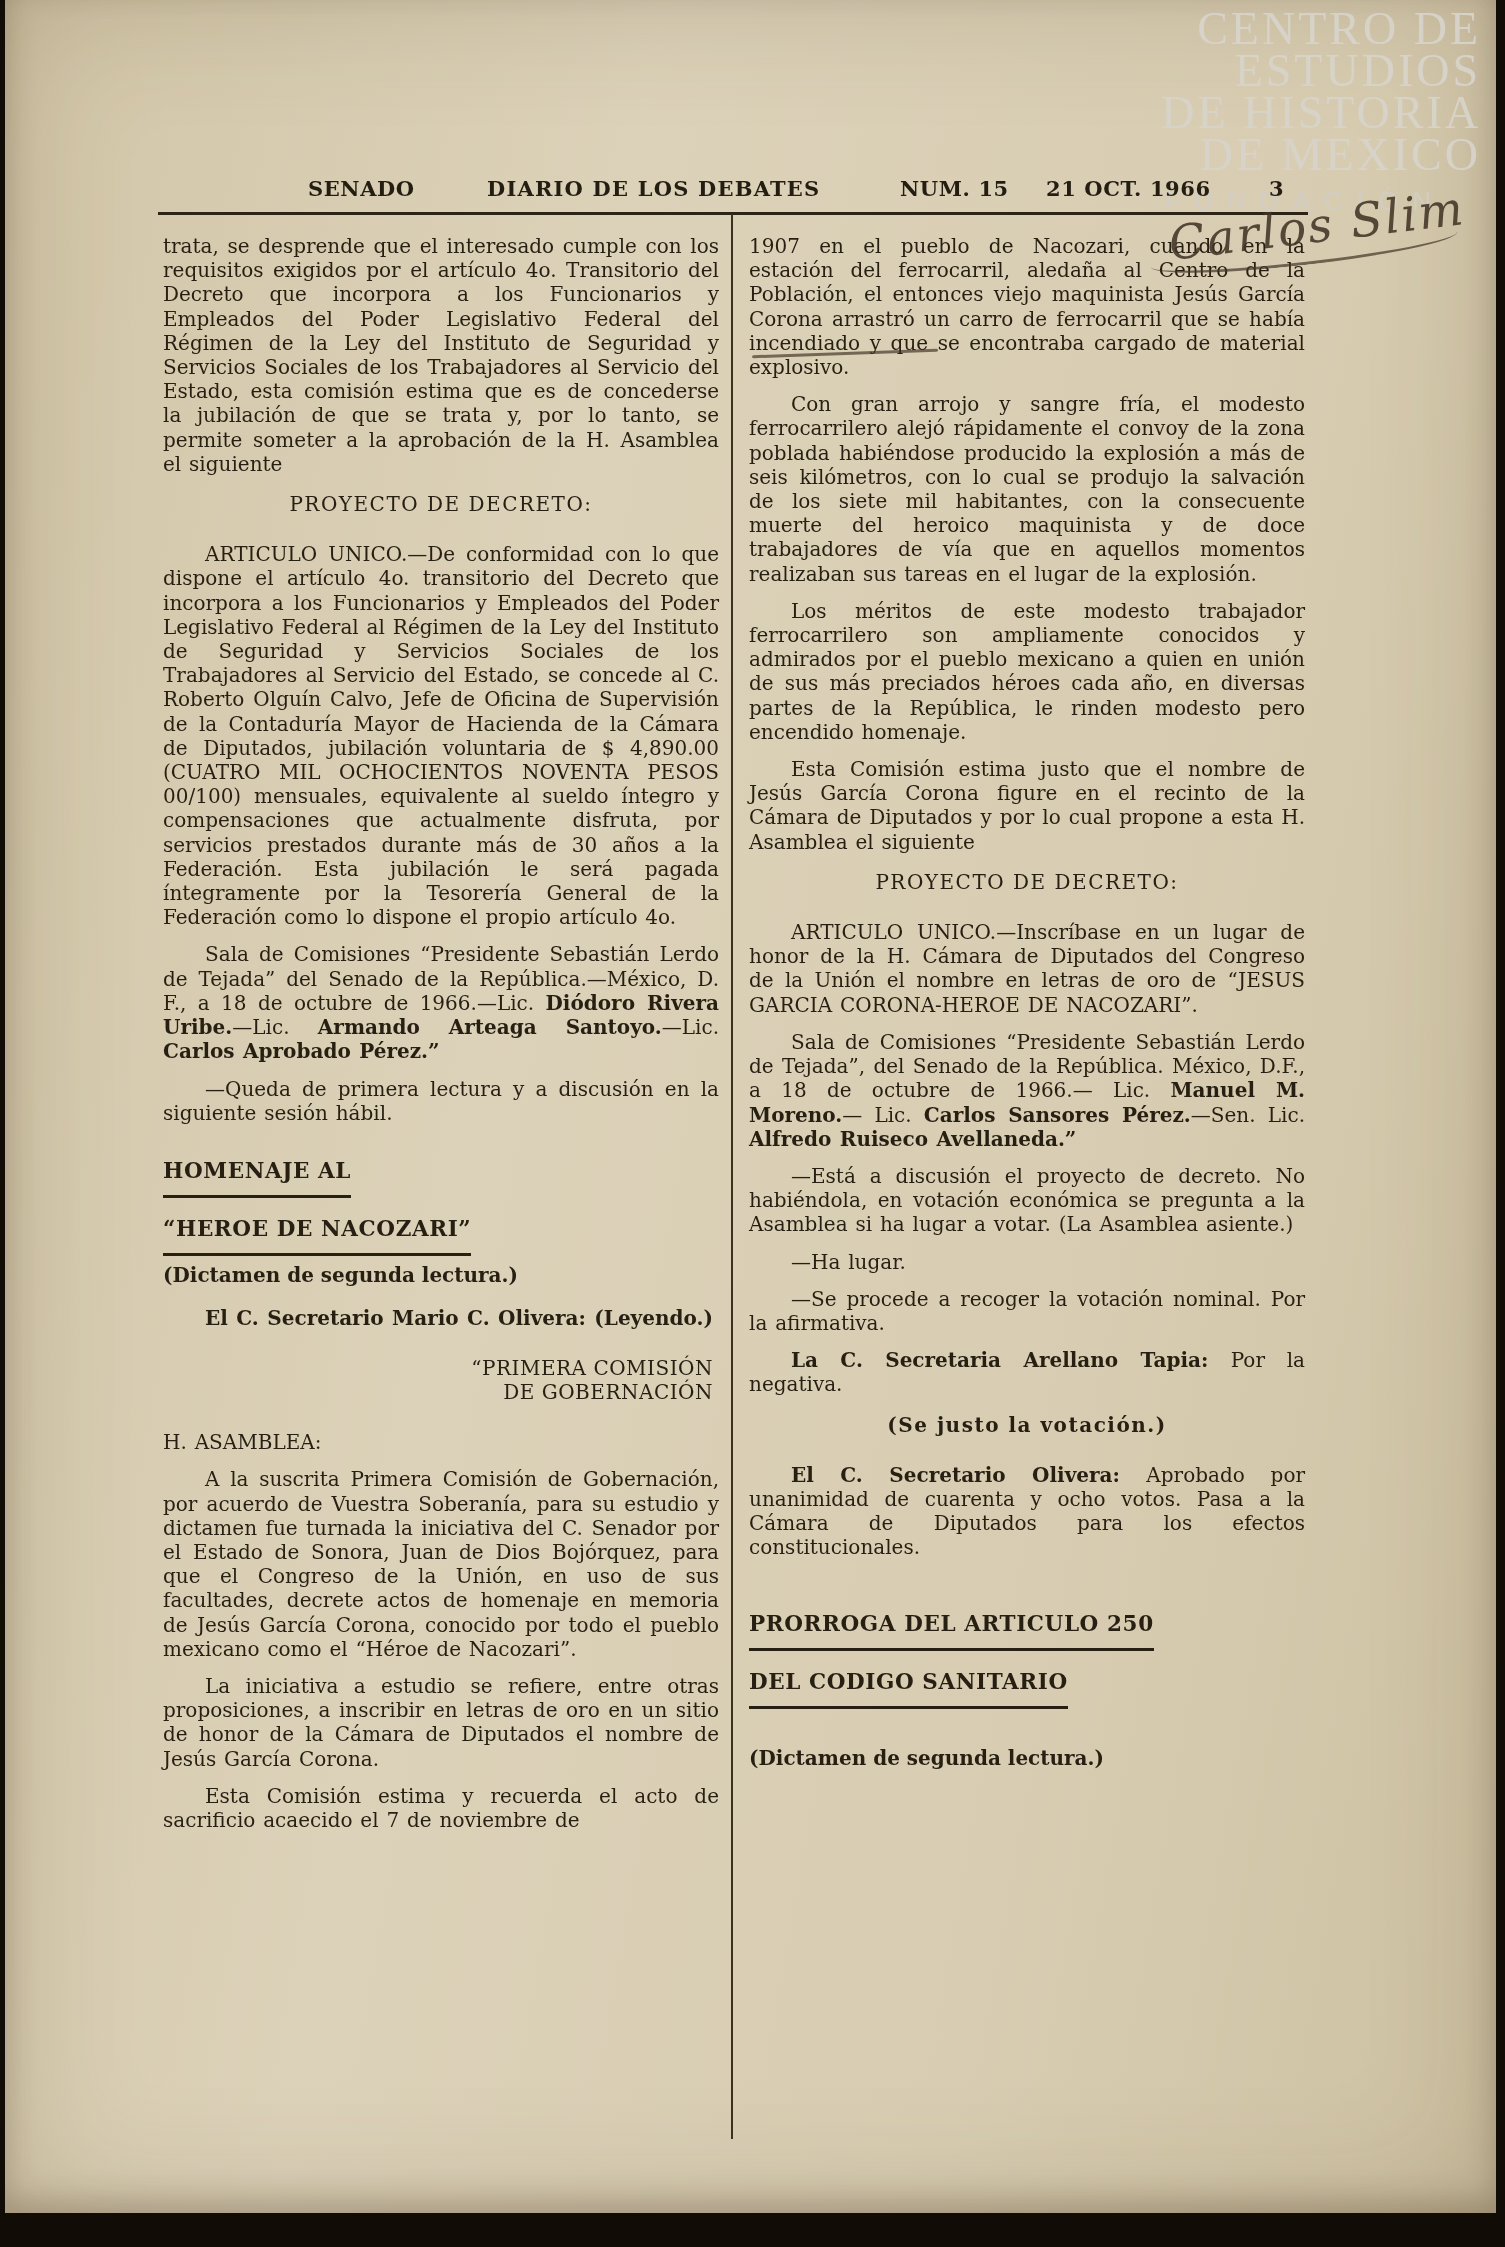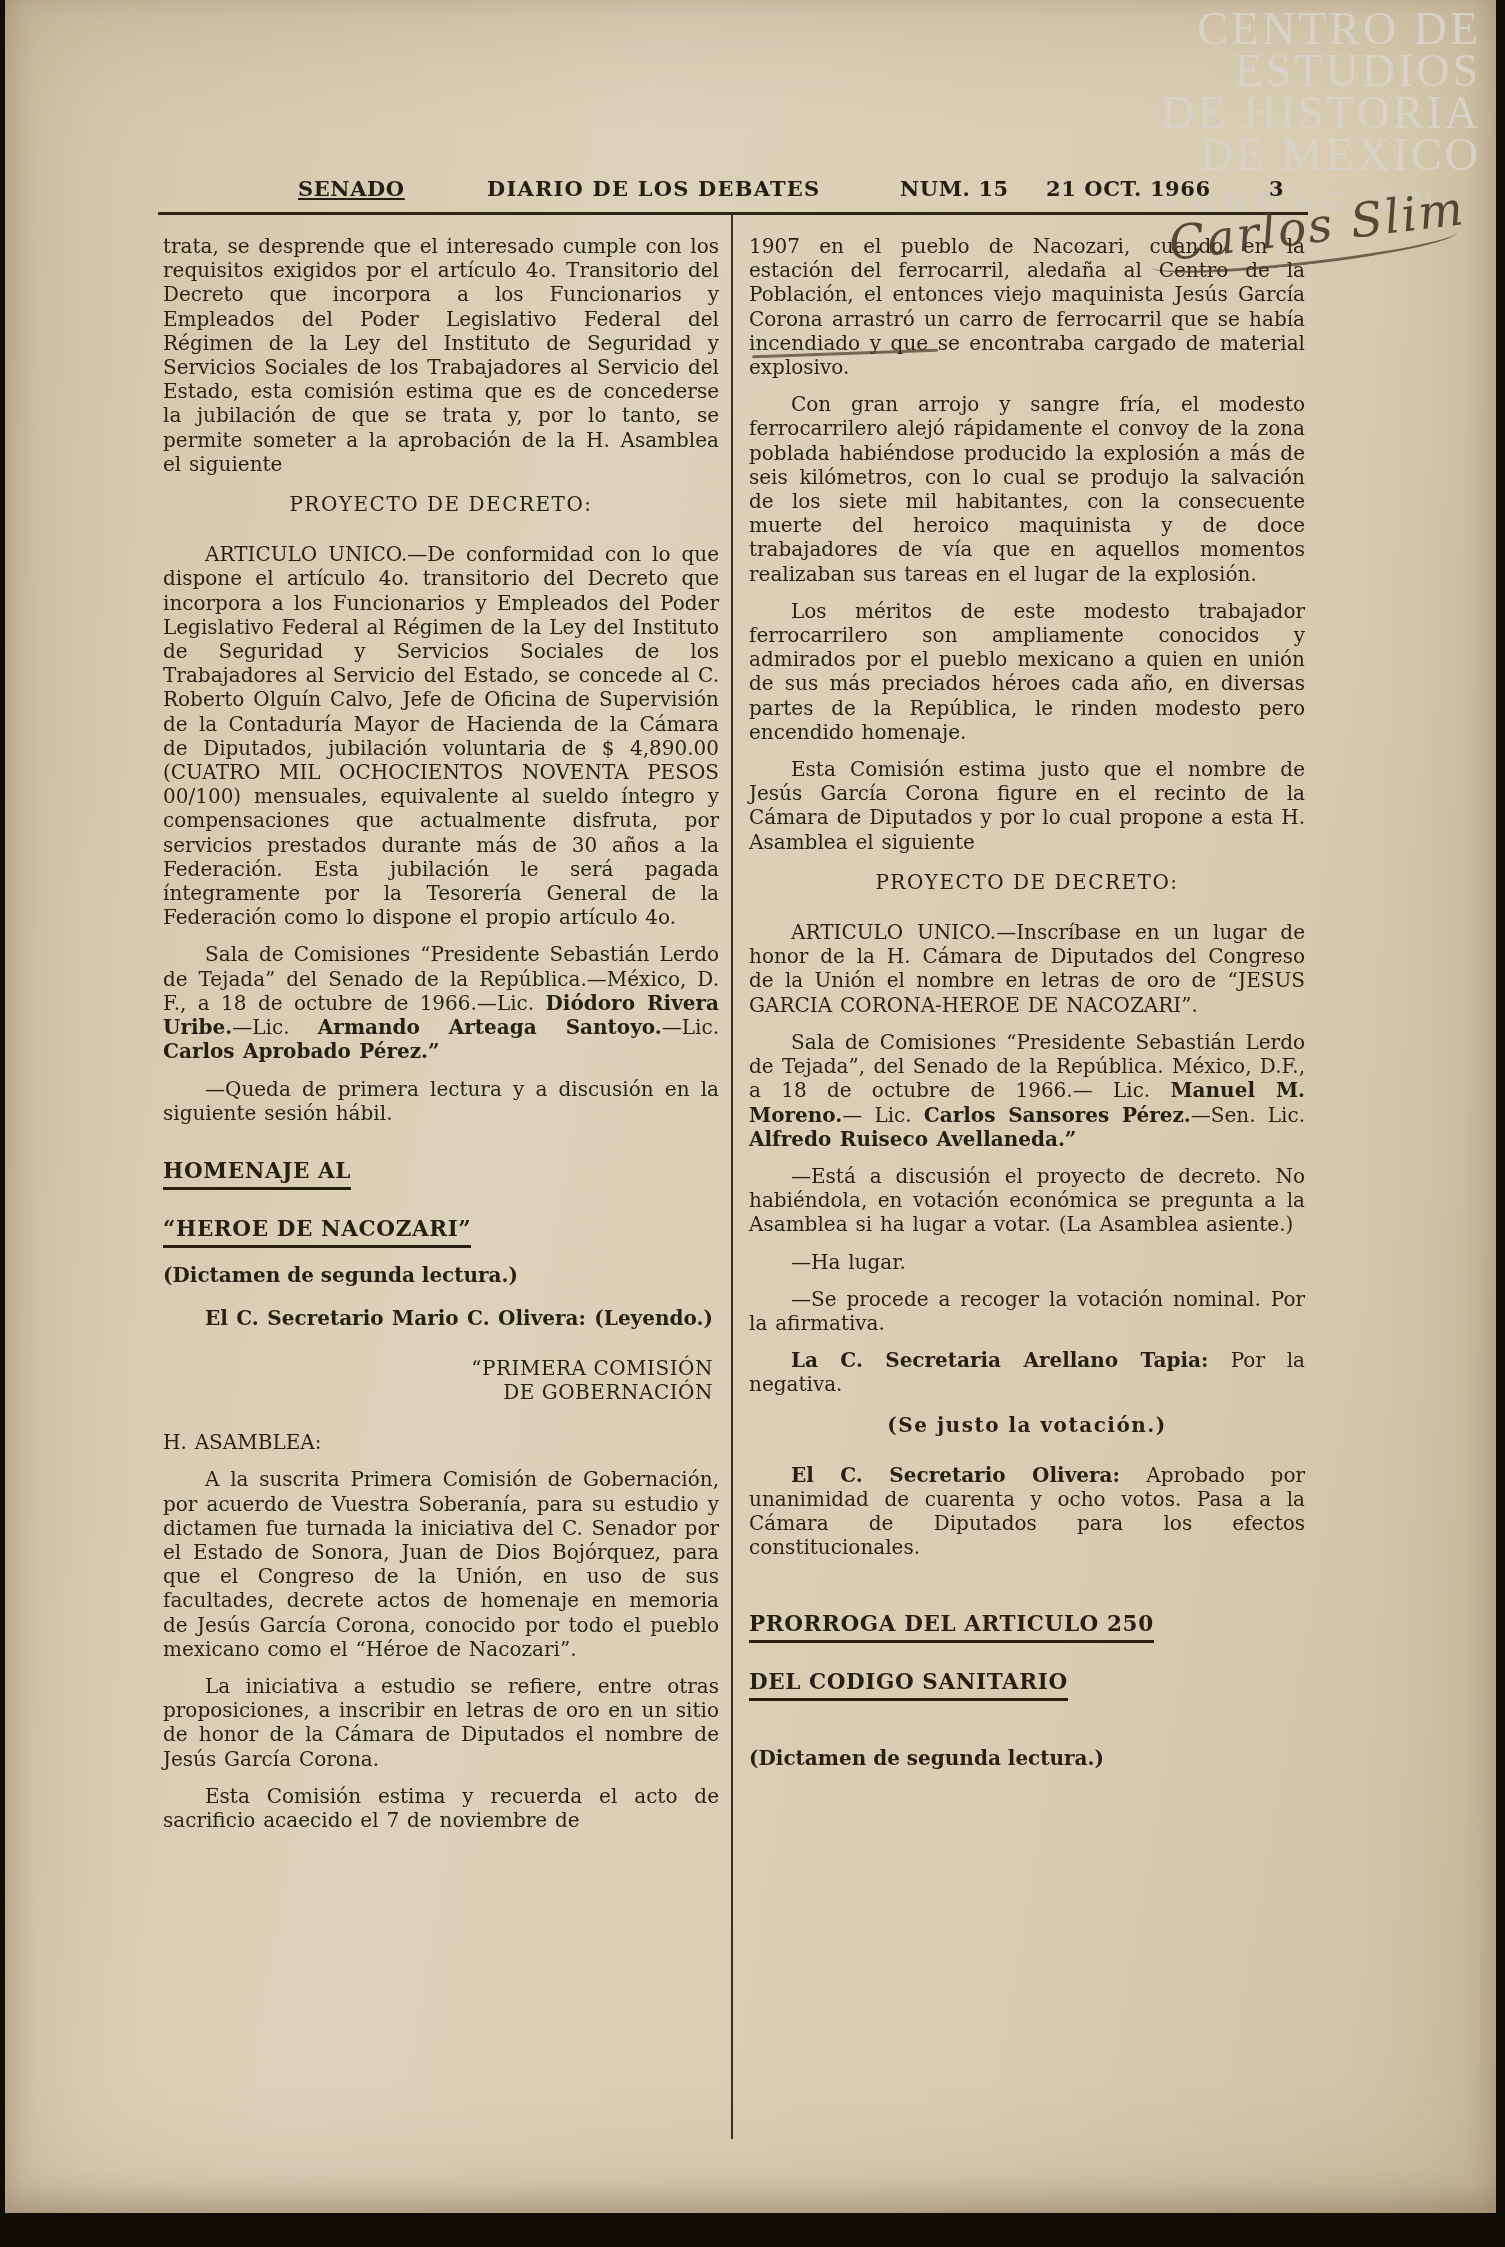--- a/index.html
+++ b/index.html
@@ -36,41 +36,41 @@
   .ink-stroke{
     position:absolute;left:752px;top:352px;width:186px;height:3px;z-index:8;
     background:rgba(60,46,32,.65);transform:rotate(-2deg);border-radius:2px;
   }
   
   .header{position:absolute;top:176px;left:0;width:100%;height:34px;z-index:6;}
   .h-item{
     position:absolute;font-weight:bold;font-size:21px;letter-spacing:.6px;color:#241d12;
     white-space:nowrap;
   }
-  .h-senado{left:298px;text-decoration:underline;}
+  .h-senado{left:308px;}
   .h-title{left:487px;letter-spacing:1.2px;}
   .h-num{left:884px;margin-left:16px;}
   .h-date{left:1046px;}
   .h-page{left:1269px;}
   .rule{position:absolute;left:158px;top:212px;width:1150px;height:2.5px;background:#2c2416;z-index:6;}
   .vrule{position:absolute;left:731px;top:214px;height:1925px;width:2px;background:#3a3120;z-index:6;}
   
   .columns{
     position:absolute;left:163px;top:234px;width:1142px;display:flex;z-index:6;
     font-size:20px;line-height:24.2px;
   }
   .col{width:556px;}
   .col-right{margin-left:30px;}
   .block{margin:0 0 13px;}
   .p{text-align:justify;text-indent:42px;word-spacing:1.5px;}
   .pn{text-align:justify;word-spacing:1.5px;}
   .center{text-align:center;letter-spacing:1.5px;margin:16px 0 26px;}
   .bold{font-weight:bold;}
   .heading{font-weight:bold;font-size:21.5px;letter-spacing:.6px;margin:34px 0 22px;}
-  .heading span{border-bottom:3px solid currentColor;padding-bottom:4px;}
+  .heading span{border-bottom:3px solid currentColor;padding-bottom:12px;}
   .note{font-weight:bold;margin:20px 0 18px;}
   .qright{text-align:right;white-space:pre-line;letter-spacing:.5px;margin:26px 6px 26px 0;}
   .lg{margin-top:52px;}
   .sb{font-weight:bold;}
 </style>
 </head>
 <body>
 
 <div class="page">
   <div class="paper"></div>

